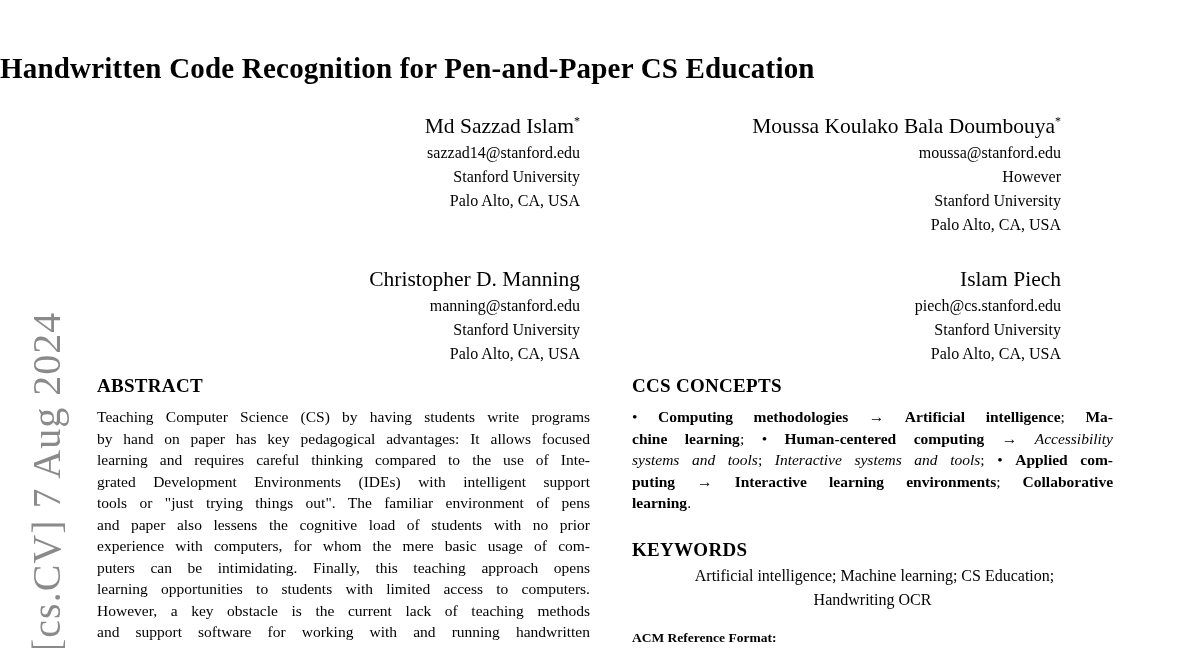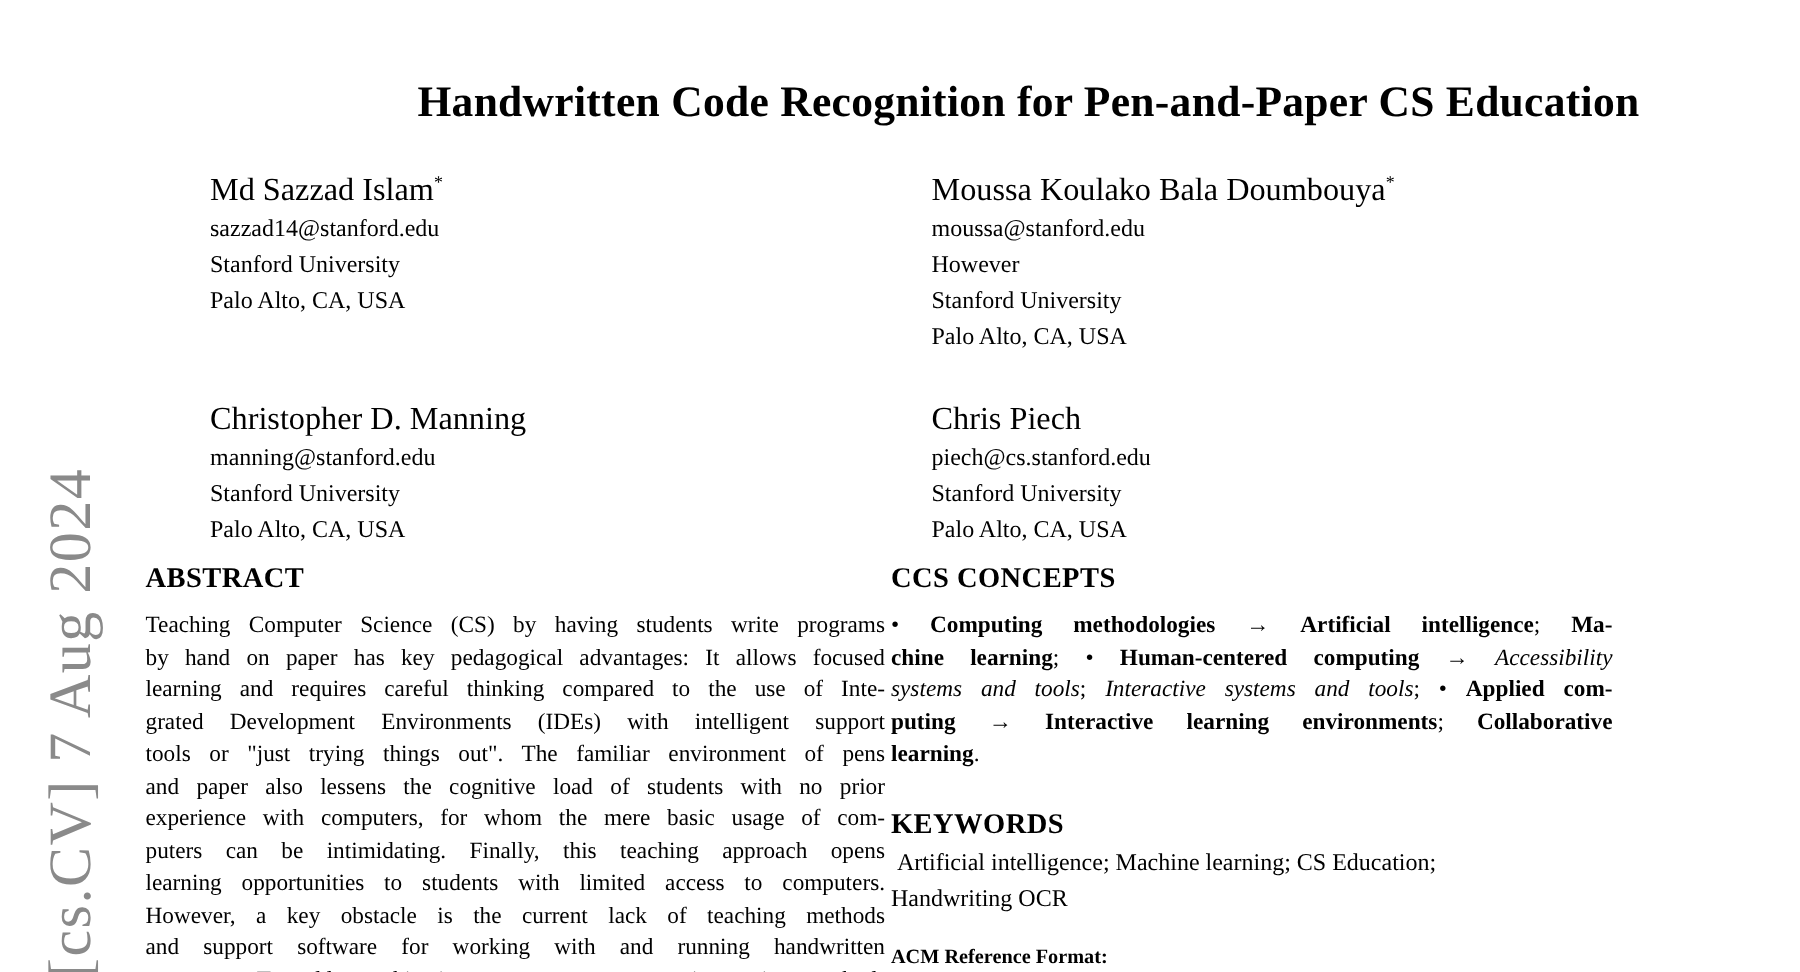--- a/index.html
+++ b/index.html
@@ -23,57 +23,57 @@
     line-height: 42px;
     letter-spacing: 1px;
     color: #8a8a8a;
     white-space: nowrap;
   }
   .paper-title {
     position: absolute;
     top: 52px;
     left: 0;
     width: 1093px;
-    text-align: right;
+    text-align: left;
     font-size: 29px;
     font-weight: 700;
     letter-spacing: 0.2px;
   }
   .author {
     position: absolute;
     width: 440px;
-    text-align: left;
+    text-align: right;
   }
   .author.pos0 { left: 140px; top: 108px; }
   .author.pos1 { left: 621px; top: 108px; }
   .author.pos2 { left: 140px; top: 266px; }
   .author.pos3 { left: 621px; top: 266px; }
   .author-name { font-size: 21.5px; line-height: 26px; margin-bottom: 2px; }
   .author-name sup { font-size: 12px; }
   .author-line { font-size: 16px; line-height: 24px; }
   .col { position: absolute; top: 376px; }
   .col-left  { left: 97px;  width: 493px; }
-  .col-right { left: 594px; width: 481px; }
+  .col-right { left: 632px; width: 481px; }
   .section-heading {
     font-size: 19px;
     font-weight: 700;
     line-height: 20px;
     letter-spacing: 0.3px;
     margin-bottom: 10px;
   }
   .body-line {
     font-size: 15.5px;
     line-height: 21.5px;
     white-space: pre-wrap;
   }
   .jline { text-align: justify; text-align-last: justify; }
   .seg-b { font-weight: 700; }
   .seg-i { font-style: italic; }
   .keywords-heading { margin-top: 26px; margin-bottom: 4px; }
-  .kline { font-size: 16px; line-height: 24px; white-space: pre-wrap; }
+  .kline { font-size: 16px; line-height: 24px; white-space: pre-wrap; text-align: center; }
   .acm-ref-heading {
     margin-top: 18px;
     font-size: 13.5px;
     font-weight: 700;
   }
 </style>
 </head>
 <body>
 
 <div class="page">
@@ -96,21 +96,21 @@
         <div class="author-line">Stanford University</div>
         <div class="author-line">Palo Alto, CA, USA</div>
       </div>
       <div class="author pos2">
         <div class="author-name">Christopher D. Manning</div>
         <div class="author-line">manning@stanford.edu</div>
         <div class="author-line">Stanford University</div>
         <div class="author-line">Palo Alto, CA, USA</div>
       </div>
       <div class="author pos3">
-        <div class="author-name">Chris Piech</div>
+        <div class="author-name">Islam Piech</div>
         <div class="author-line">piech@cs.stanford.edu</div>
         <div class="author-line">Stanford University</div>
         <div class="author-line">Palo Alto, CA, USA</div>
       </div>
     </div>
 
   <div class="col col-left">
     <div class="section-heading">ABSTRACT</div>
     <div id="abstract-body">
         <div class="body-line jline">Teaching Computer Science (CS) by having students write programs</div>

